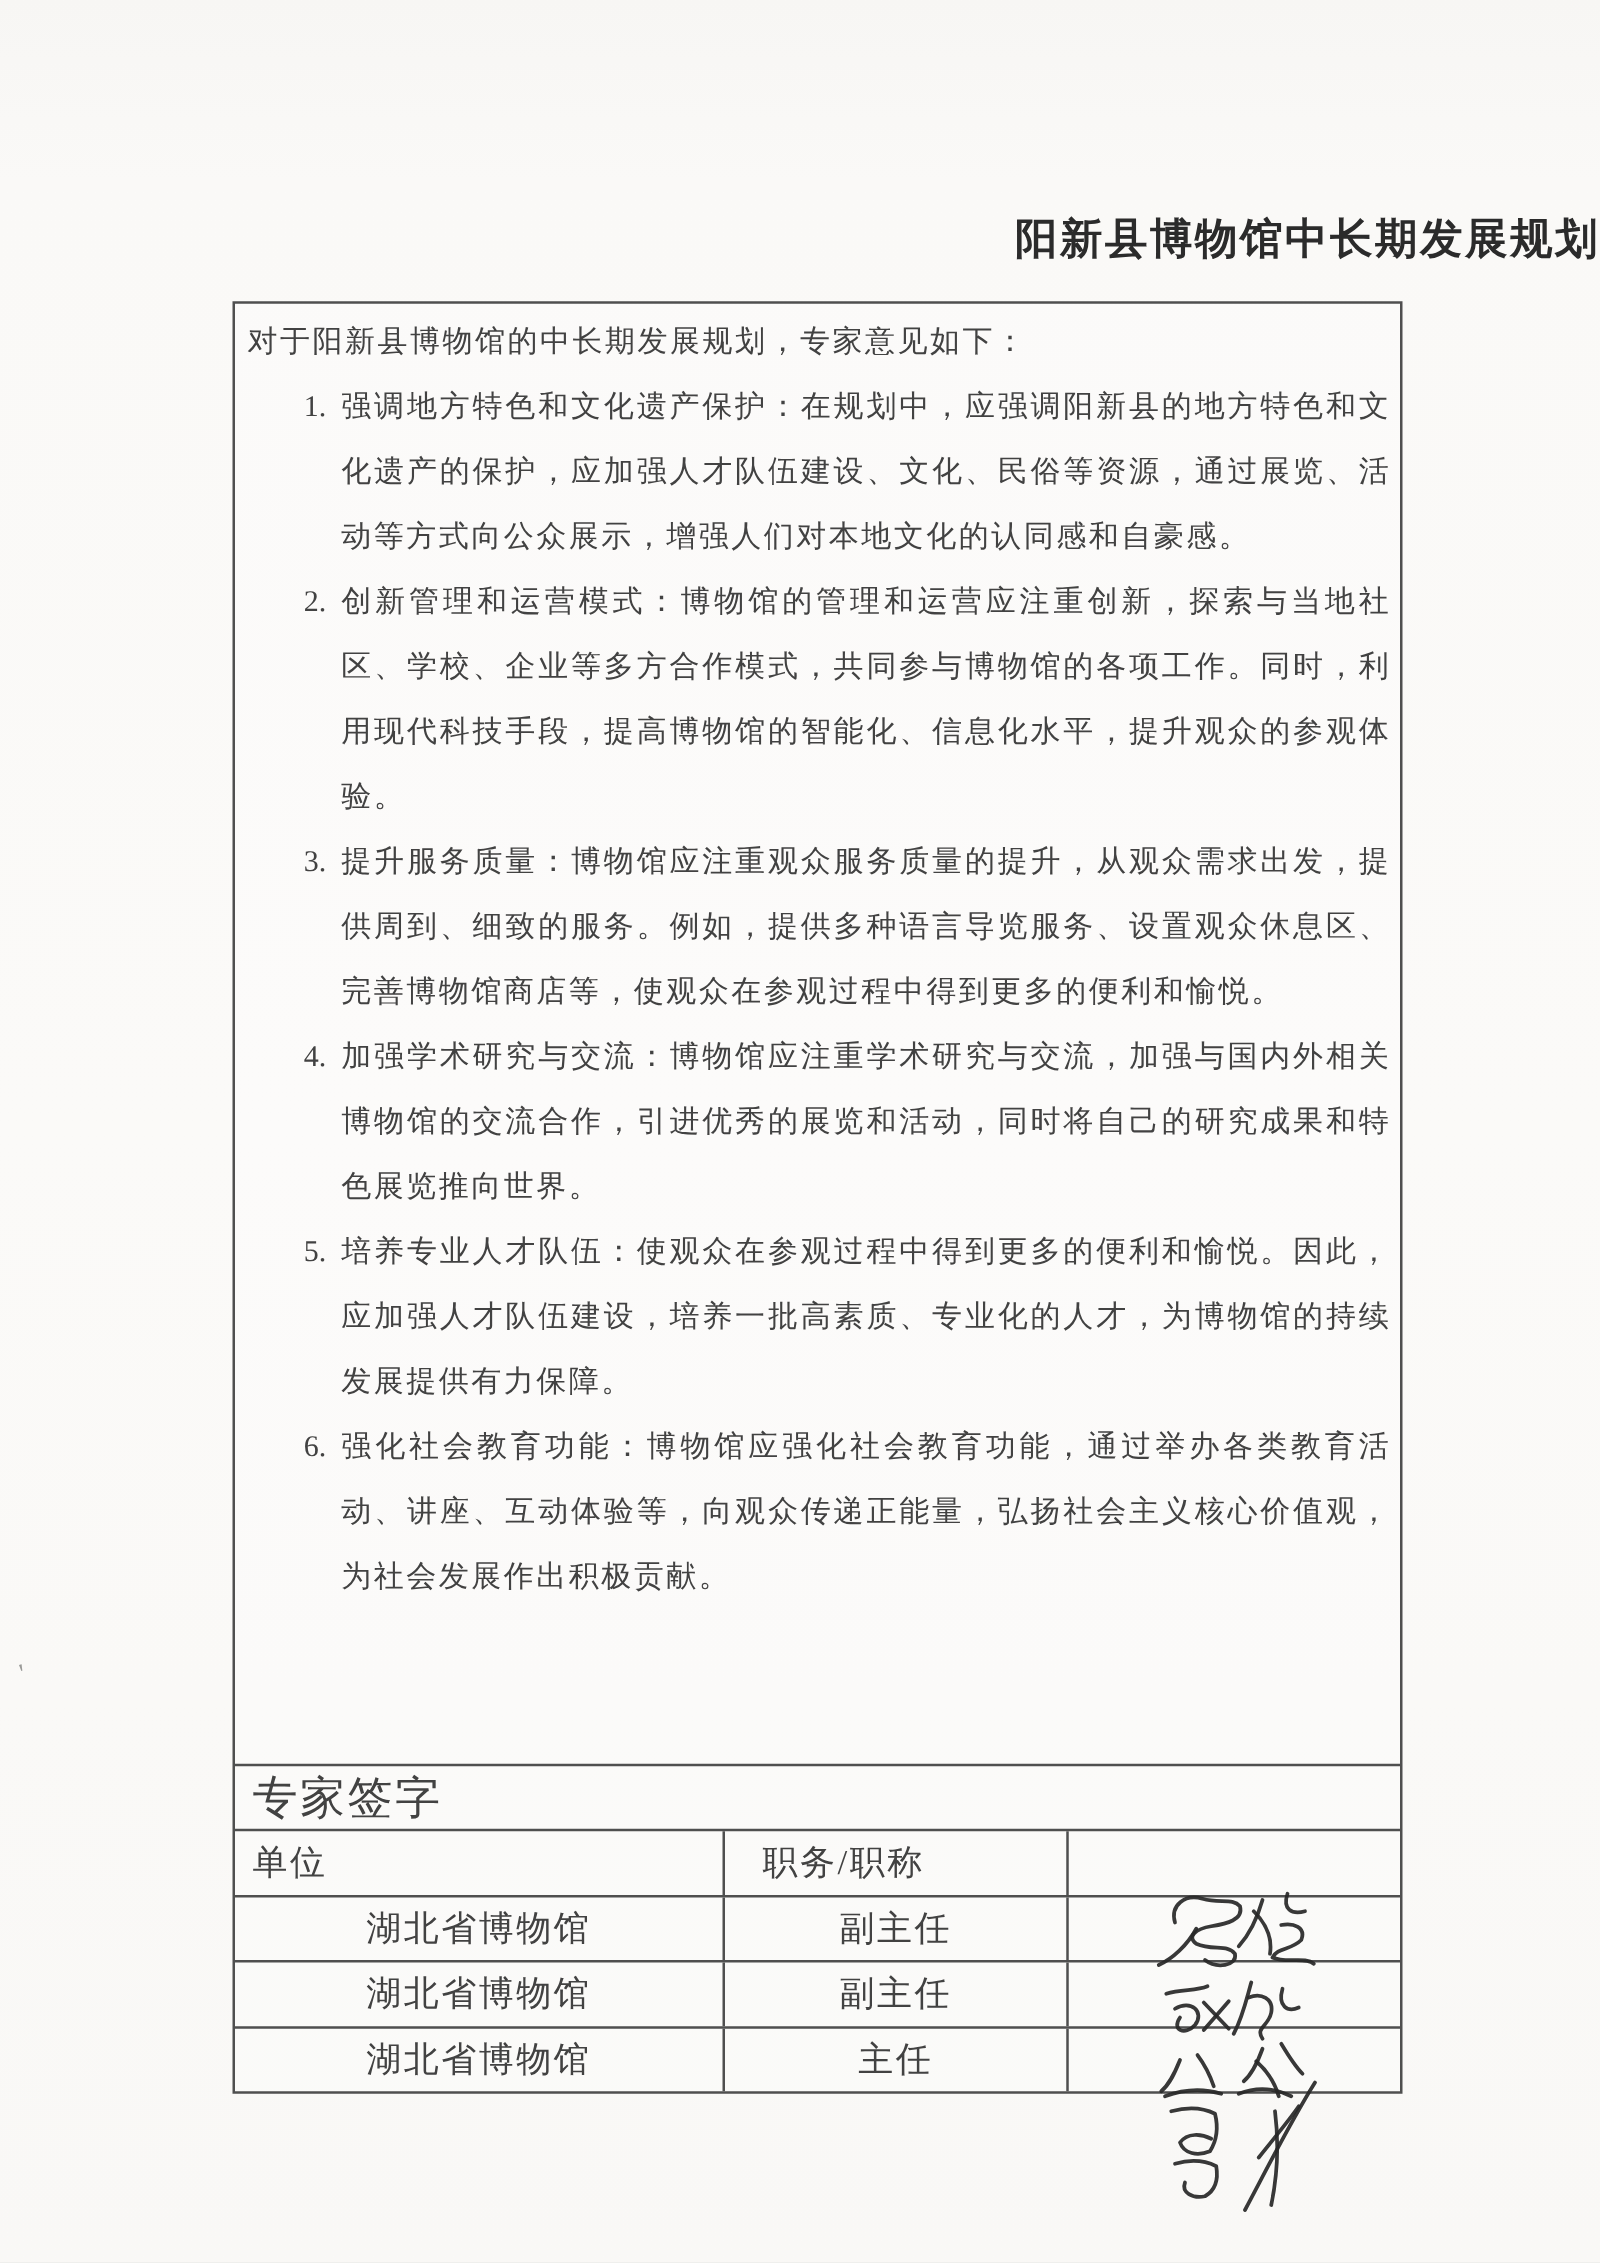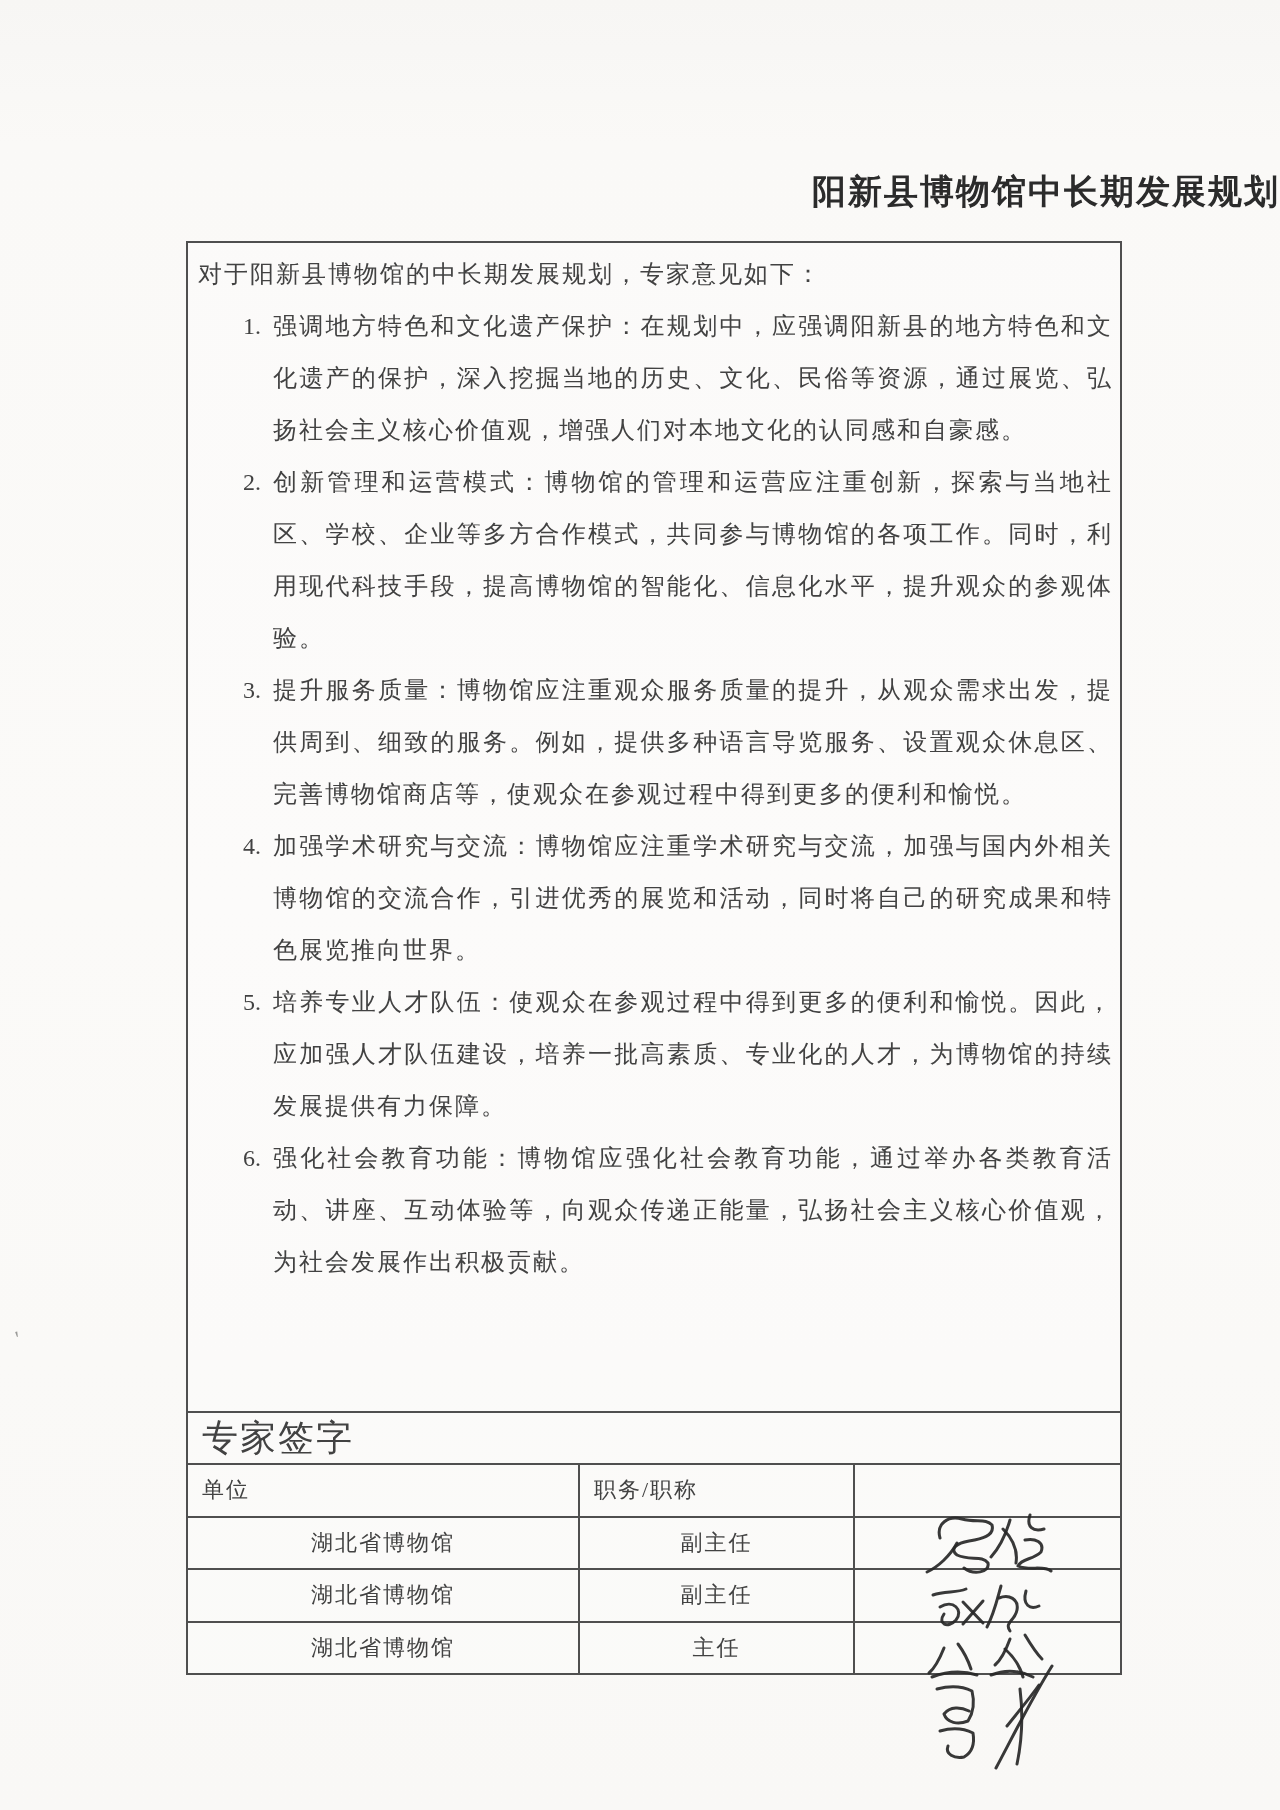--- a/index.html
+++ b/index.html
@@ -54,31 +54,31 @@
     padding-left:14px;
     font-size:36px;color:#424242;letter-spacing:2px;
     display:flex;align-items:center;
   }
   
   .sig-table{
     position:absolute;left:0;right:0;top:1220px;bottom:0;
     box-sizing:border-box;
     border-top:2px solid #4f4f4f;
     display:flex;flex-direction:column;
-    font-size:22px;color:#424242;letter-spacing:2px;
+    font-size:28px;color:#424242;letter-spacing:2px;
   }
   .t-row{ display:flex;flex:1 1 0;box-sizing:border-box;border-bottom:2px solid #4f4f4f; }
   .t-row:last-child{ border-bottom:none; }
   .t-cell{ box-sizing:border-box;display:flex;align-items:center; }
   .c1{ width:392px;border-right:2px solid #4f4f4f; }
   .c2{ width:275px;border-right:2px solid #4f4f4f; }
   .c3{ flex:1 1 auto; }
   .head .t-cell{ justify-content:flex-start; }
   .head .c1{ padding-left:14px; }
-  .head .c2{ padding-left:14px; }
+  .head .c2{ padding-left:30px; }
   .head .c3{ padding-left:12px; }
   .data .c1,.data .c2{ justify-content:center; }
   
   .sig-ink{
     position:absolute;left:860px;top:1498px;width:280px;height:300px;
     overflow:visible;pointer-events:none;
   }
   .sig-ink path{
     fill:none;stroke:#272727;stroke-width:3;
     stroke-linecap:round;stroke-linejoin:round;opacity:0.92;
@@ -95,21 +95,21 @@
 
   <div class="doc-title">阳新县博物馆中长期发展规划</div>
 
   <div class="opinion-box">
 
     <div class="opinions">
       <div class="intro-line">对于阳新县博物馆的中长期发展规划，专家意见如下：</div>
 
       <div class="opinion-item">
         <div class="num">1.</div>
-        <div class="itext">强调地方特色和文化遗产保护：在规划中，应强调阳新县的地方特色和文化遗产的保护，深入挖掘当地的历史、文化、民俗等资源，通过展览、弘扬社会主义核心价值观，增强人们对本地文化的认同感和自豪感。</div>
+        <div class="itext">强调地方特色和文化遗产保护：在规划中，应强调阳新县的地方特色和文化遗产的保护，应加强人才队伍建设、文化、民俗等资源，通过展览、活动等方式向公众展示，增强人们对本地文化的认同感和自豪感。</div>
       </div>
       <div class="opinion-item">
         <div class="num">2.</div>
         <div class="itext">创新管理和运营模式：博物馆的管理和运营应注重创新，探索与当地社区、学校、企业等多方合作模式，共同参与博物馆的各项工作。同时，利用现代科技手段，提高博物馆的智能化、信息化水平，提升观众的参观体验。</div>
       </div>
       <div class="opinion-item">
         <div class="num">3.</div>
         <div class="itext">提升服务质量：博物馆应注重观众服务质量的提升，从观众需求出发，提供周到、细致的服务。例如，提供多种语言导览服务、设置观众休息区、完善博物馆商店等，使观众在参观过程中得到更多的便利和愉悦。</div>
       </div>
       <div class="opinion-item">

